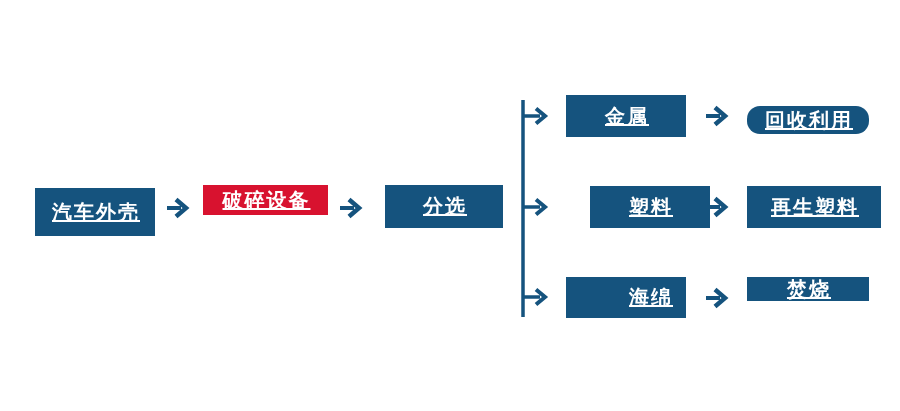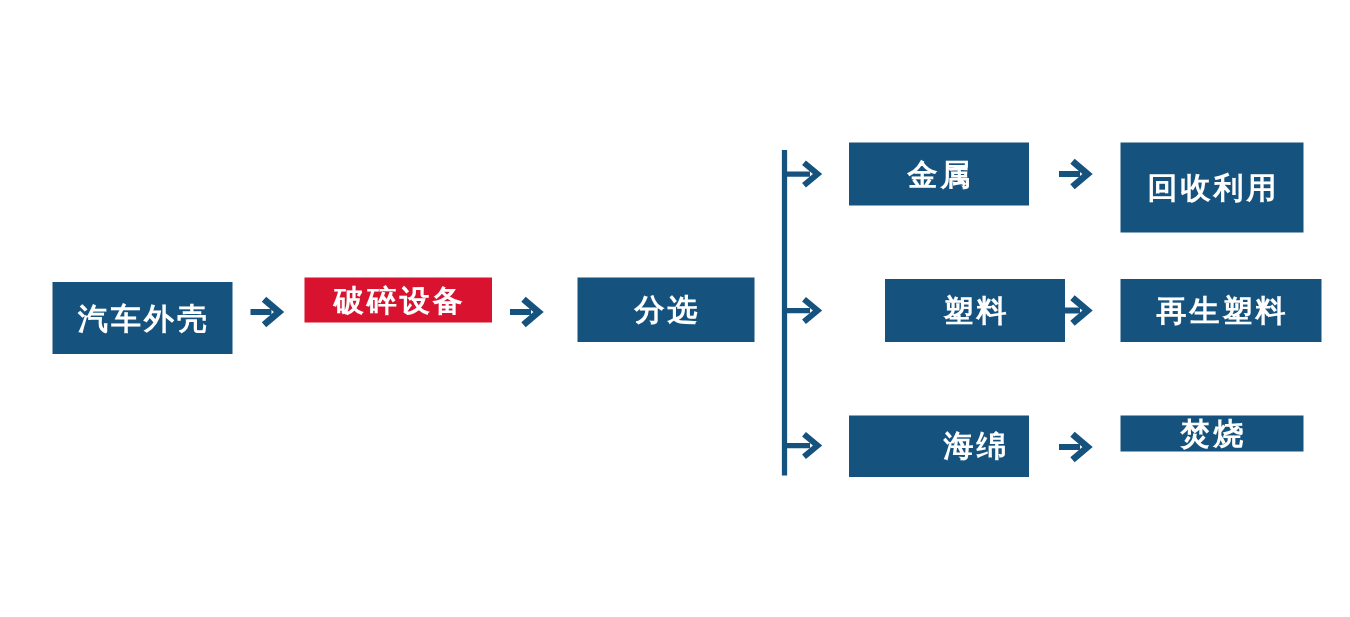--- a/index.html
+++ b/index.html
@@ -21,20 +21,21 @@
     align-items: center;
     justify-content: center;
     background: var(--blue, #15537E);
     color: var(--node-text, #ffffff);
     font-weight: bold;
     font-size: 20px;
     letter-spacing: 2px;
     text-indent: 2px;
     white-space: nowrap;
     box-sizing: border-box;
+    text-decoration: underline;
   }
   .node.red {
     background: var(--red, #D8122F);
   }
   .arrow, .connector {
     position: absolute;
   }
   .arrow svg, .connector svg {
     display: block;
   }
@@ -83,21 +84,21 @@
     </svg>
   </div>
 
   <div class="node" style="left:566px; top:95px; width:120px; height:42px;">金属</div>
   <div class="arrow" style="left:704px; top:103px;">
     <svg width="28" height="26" viewBox="0 0 28 26">
       <path class="stroke-blue" d="M2 13 H16" stroke-width="4"></path>
       <path class="stroke-blue" d="M11 4.5 L21 13 L11 21.5" stroke-width="4.5"></path>
     </svg>
   </div>
-  <div class="node" style="left:747px; top:95px; width:122px; height:60px;">回收利用</div>
+  <div class="node" style="left:747px; top:106px; width:122px; height:28px;border-radius:13px;">回收利用</div>
 
   <div class="node" style="left:566px; top:186px; width:120px; height:42px;margin-left:24px;">塑料</div>
   <div class="arrow" style="left:704px; top:194px;">
     <svg width="28" height="26" viewBox="0 0 28 26">
       <path class="stroke-blue" d="M2 13 H16" stroke-width="4"></path>
       <path class="stroke-blue" d="M11 4.5 L21 13 L11 21.5" stroke-width="4.5"></path>
     </svg>
   </div>
   <div class="node" style="left:747px; top:186px; width:134px; height:42px;">再生塑料</div>
 

